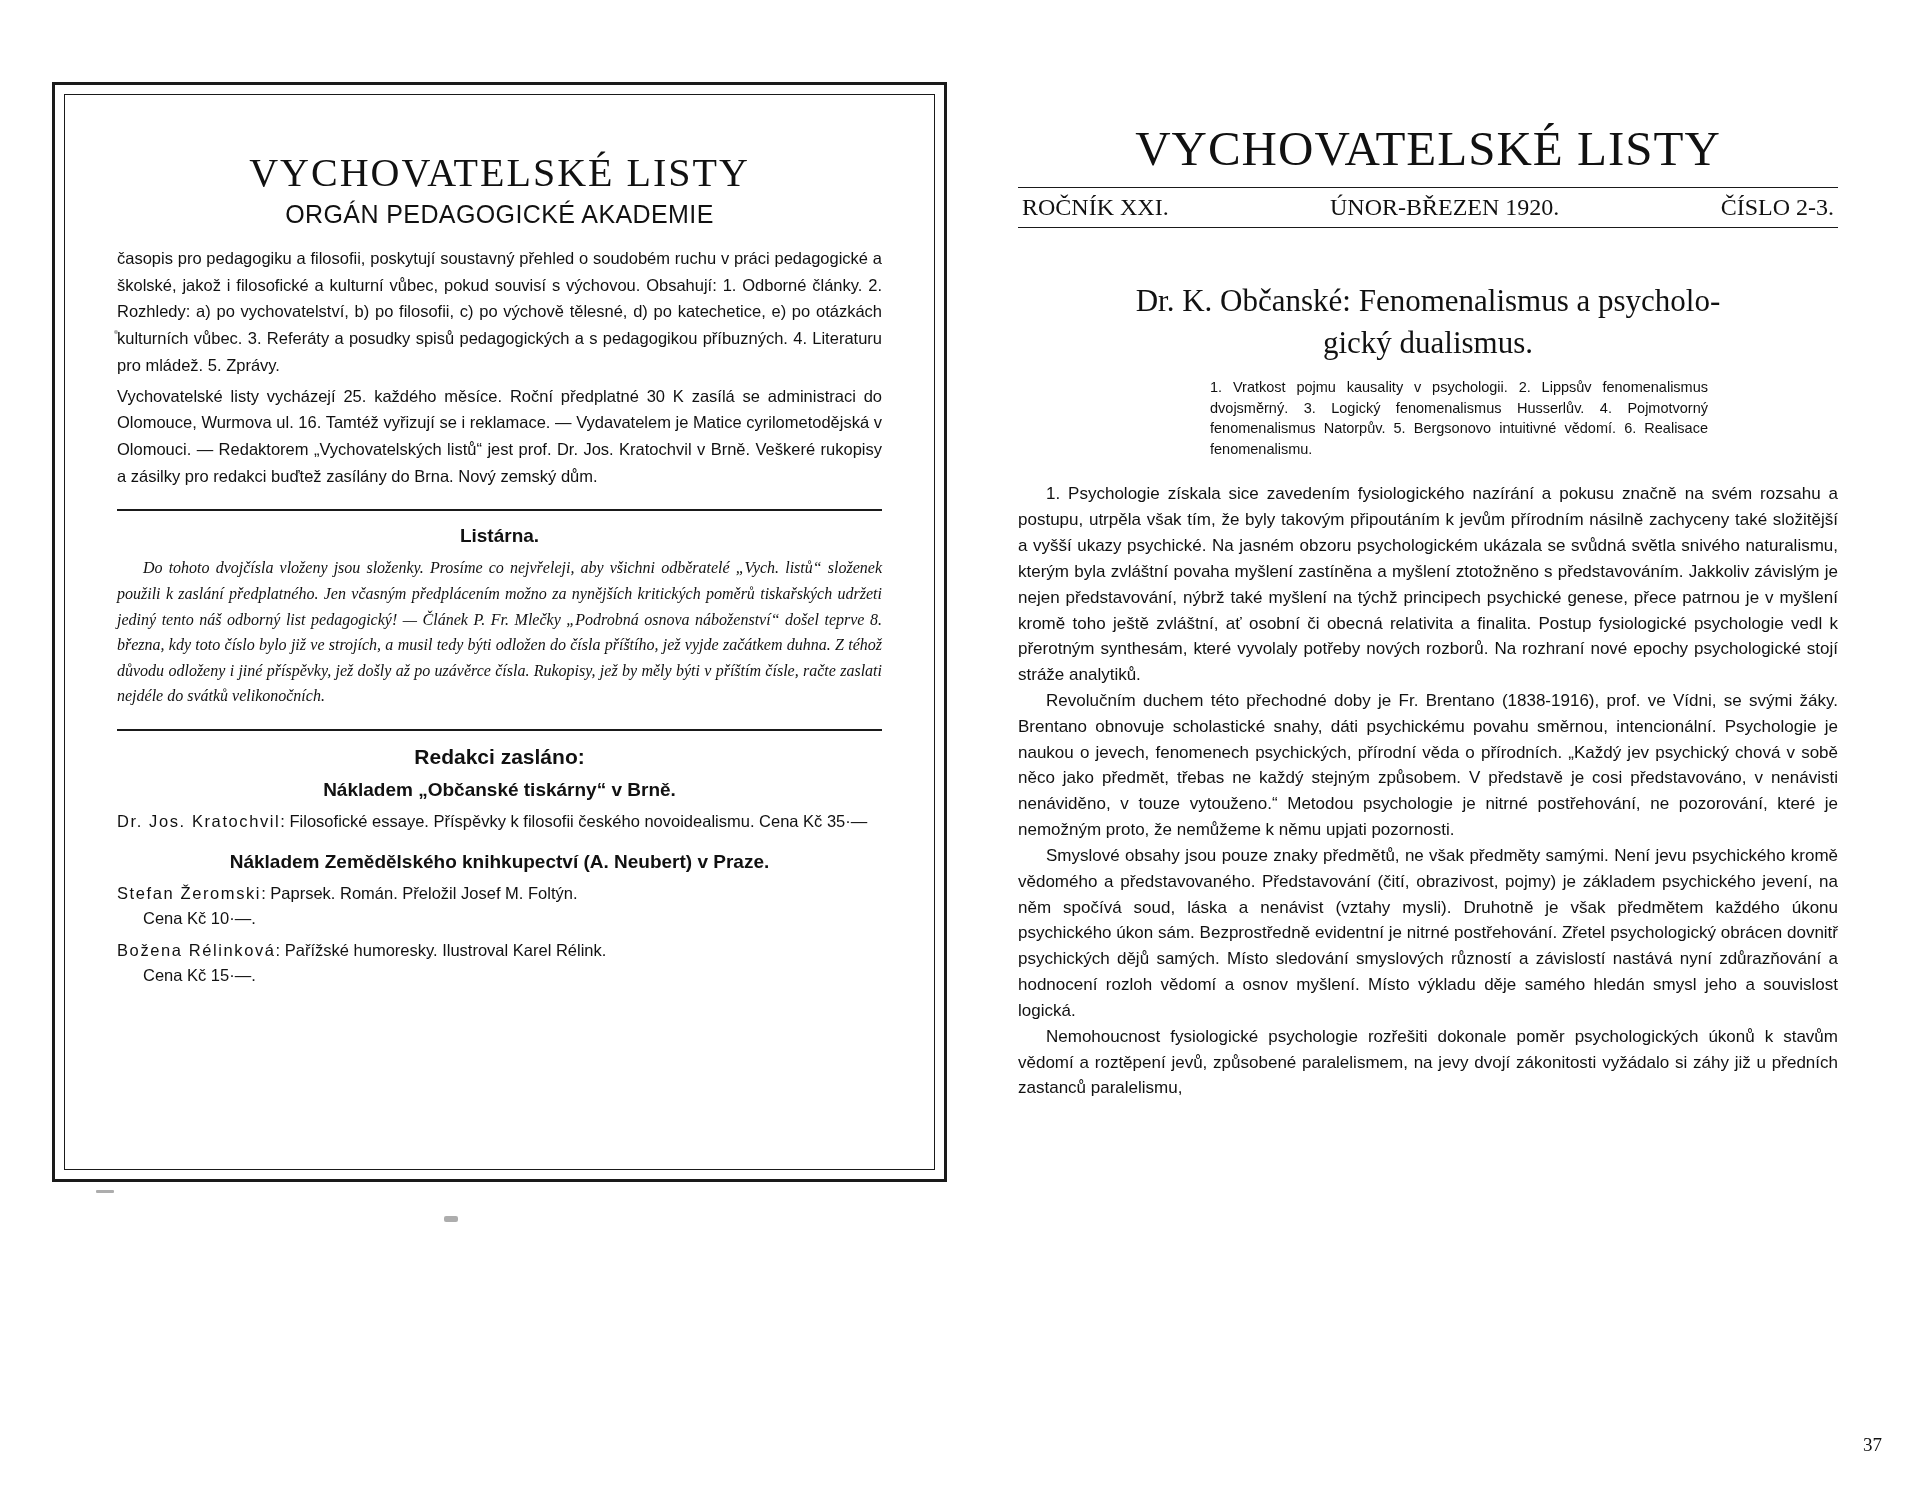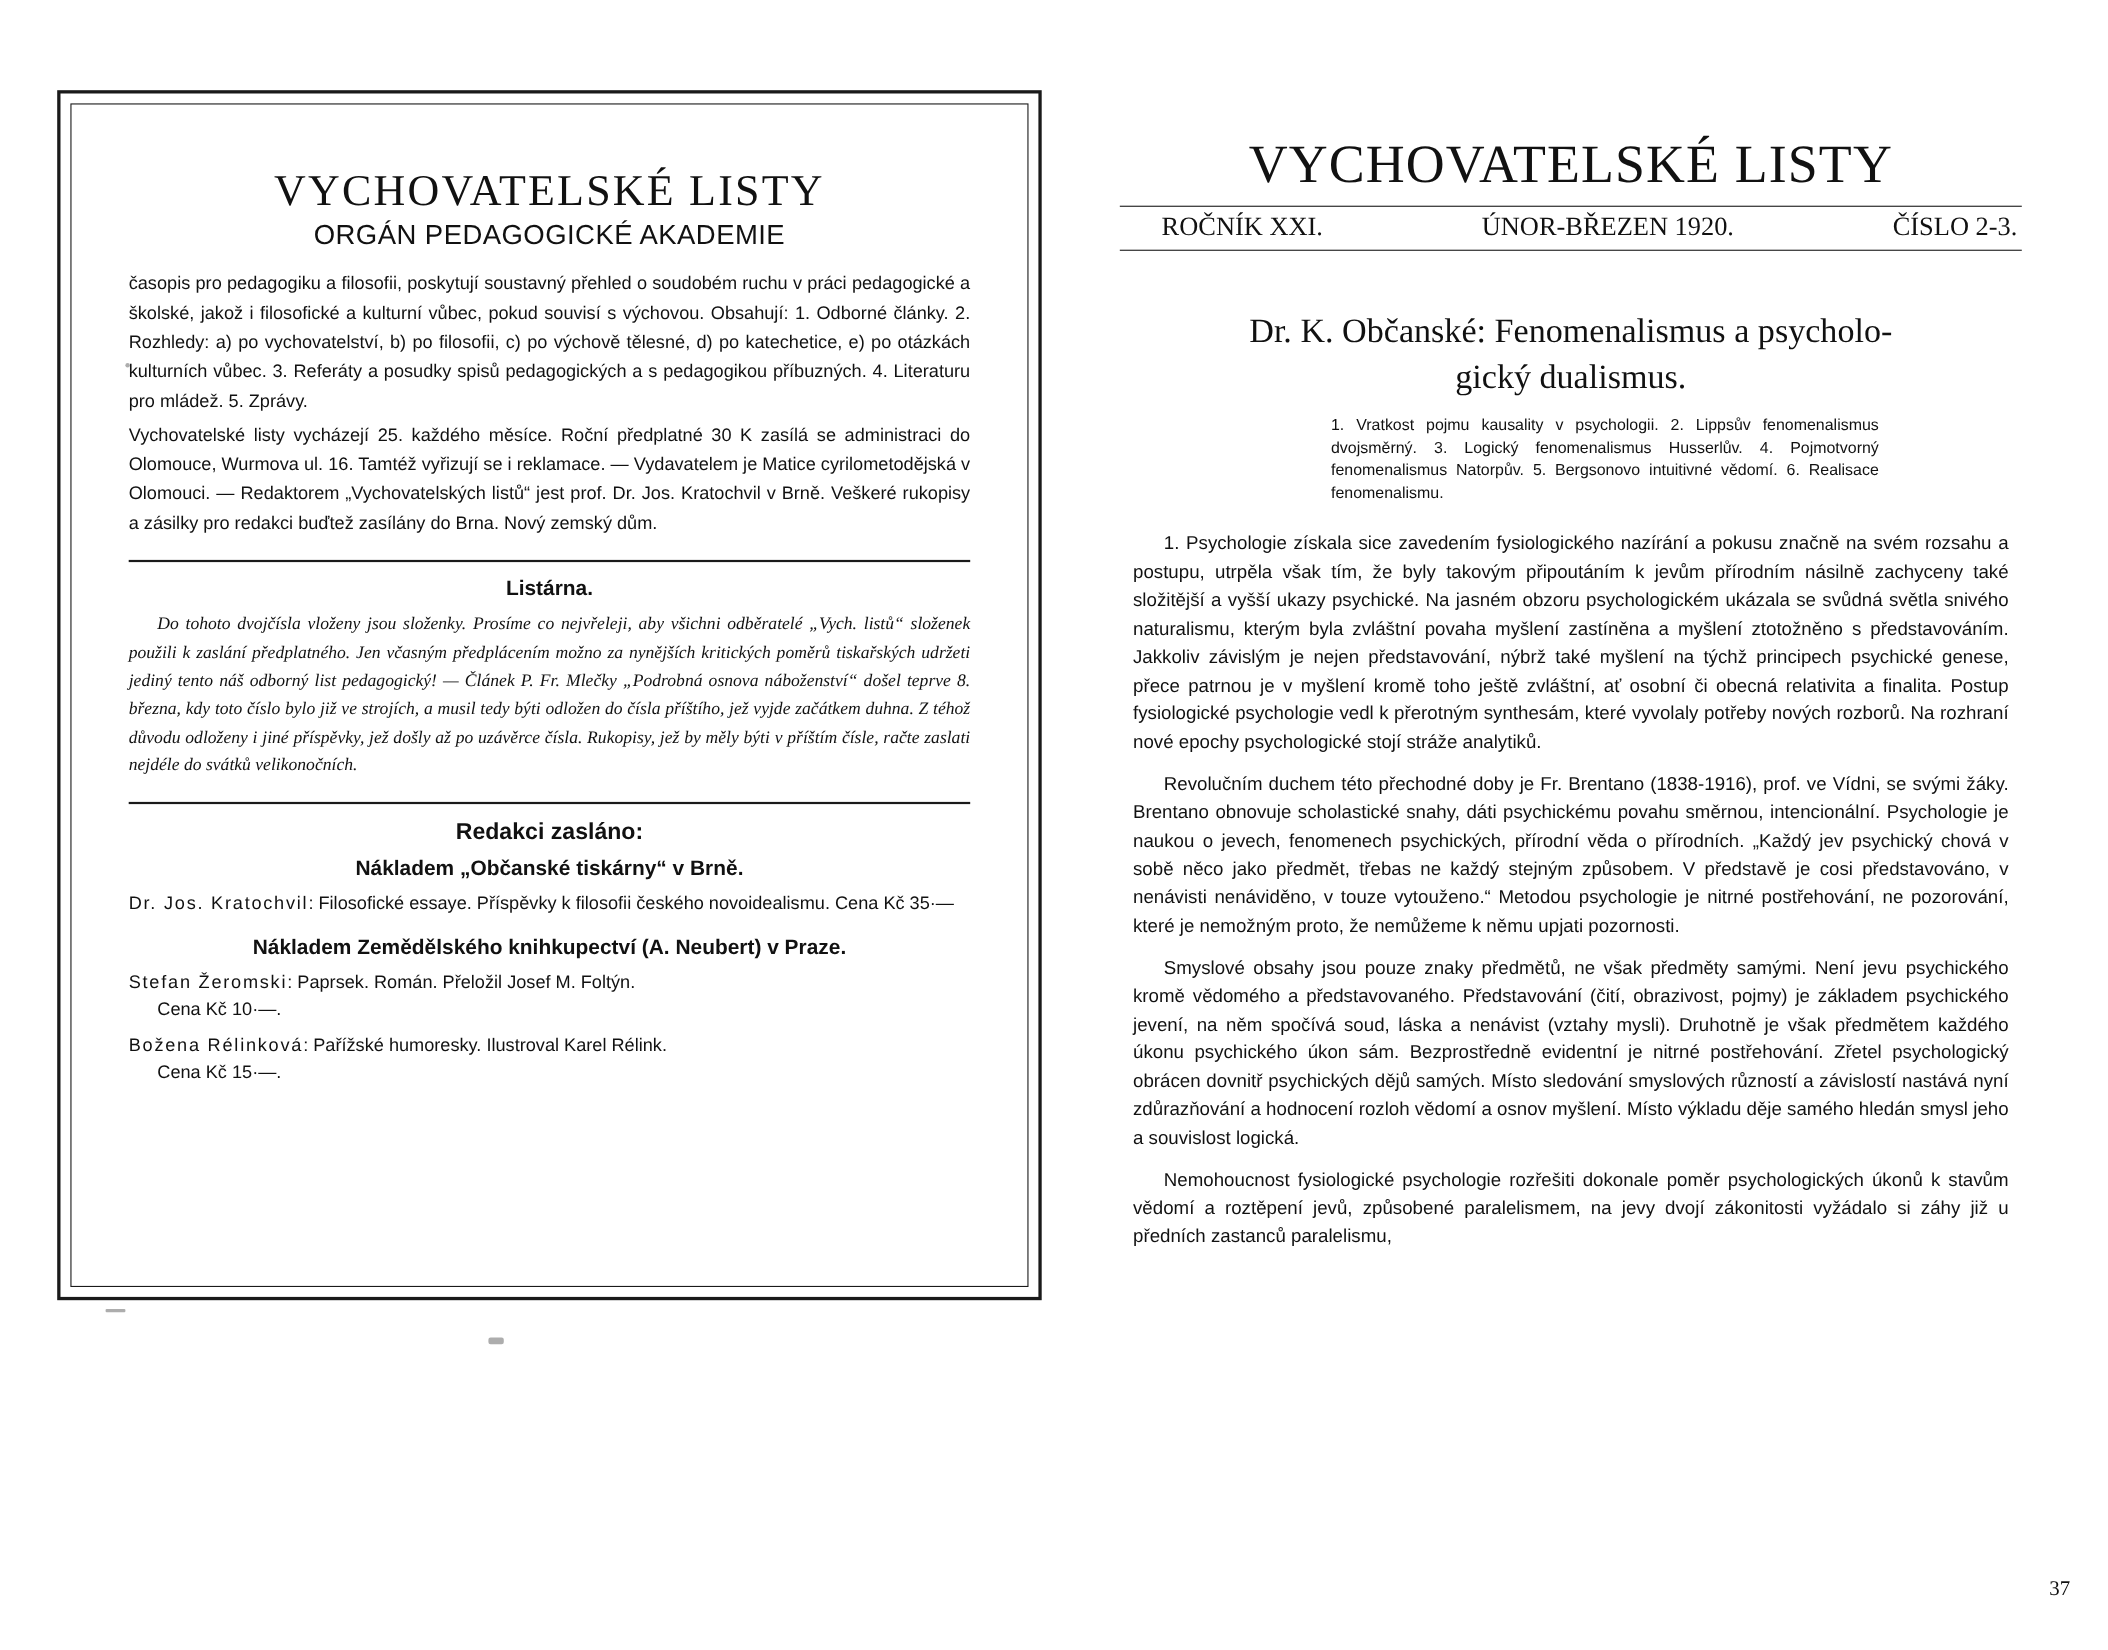--- a/index.html
+++ b/index.html
@@ -133,21 +133,20 @@
     border-top: 1px solid #1a1a1a;
     margin: 10px 0 0 0;
   }
   .issue-bar {
     display: flex;
     justify-content: space-between;
     align-items: flex-end;
     font-family: "Liberation Serif", serif;
     font-size: 24px;
     padding: 6px 4px 6px 4px;
-    margin-left: 34px;
   }
   .issue-rule-bot {
     border-top: 1.5px solid #1a1a1a;
     margin: 0 0 52px 0;
   }
   .art-title {
     font-family: "Liberation Serif", serif;
     font-size: 31px;
     line-height: 1.34;
     text-align: center;
@@ -165,21 +164,21 @@
     box-sizing: border-box;
   }
   .body-col {
     font-size: 17px;
     line-height: 1.52;
     text-align: justify;
     font-family: "Liberation Sans", sans-serif;
     width: 700px;
   }
   .body-col p {
-    margin: 12px;
+    margin: 0;
     text-indent: 28px;
   }
   .folio {
     position: absolute;
     right: 34px;
     bottom: 44px;
     font-size: 19px;
     font-family: "Liberation Serif", serif;
   }
   

